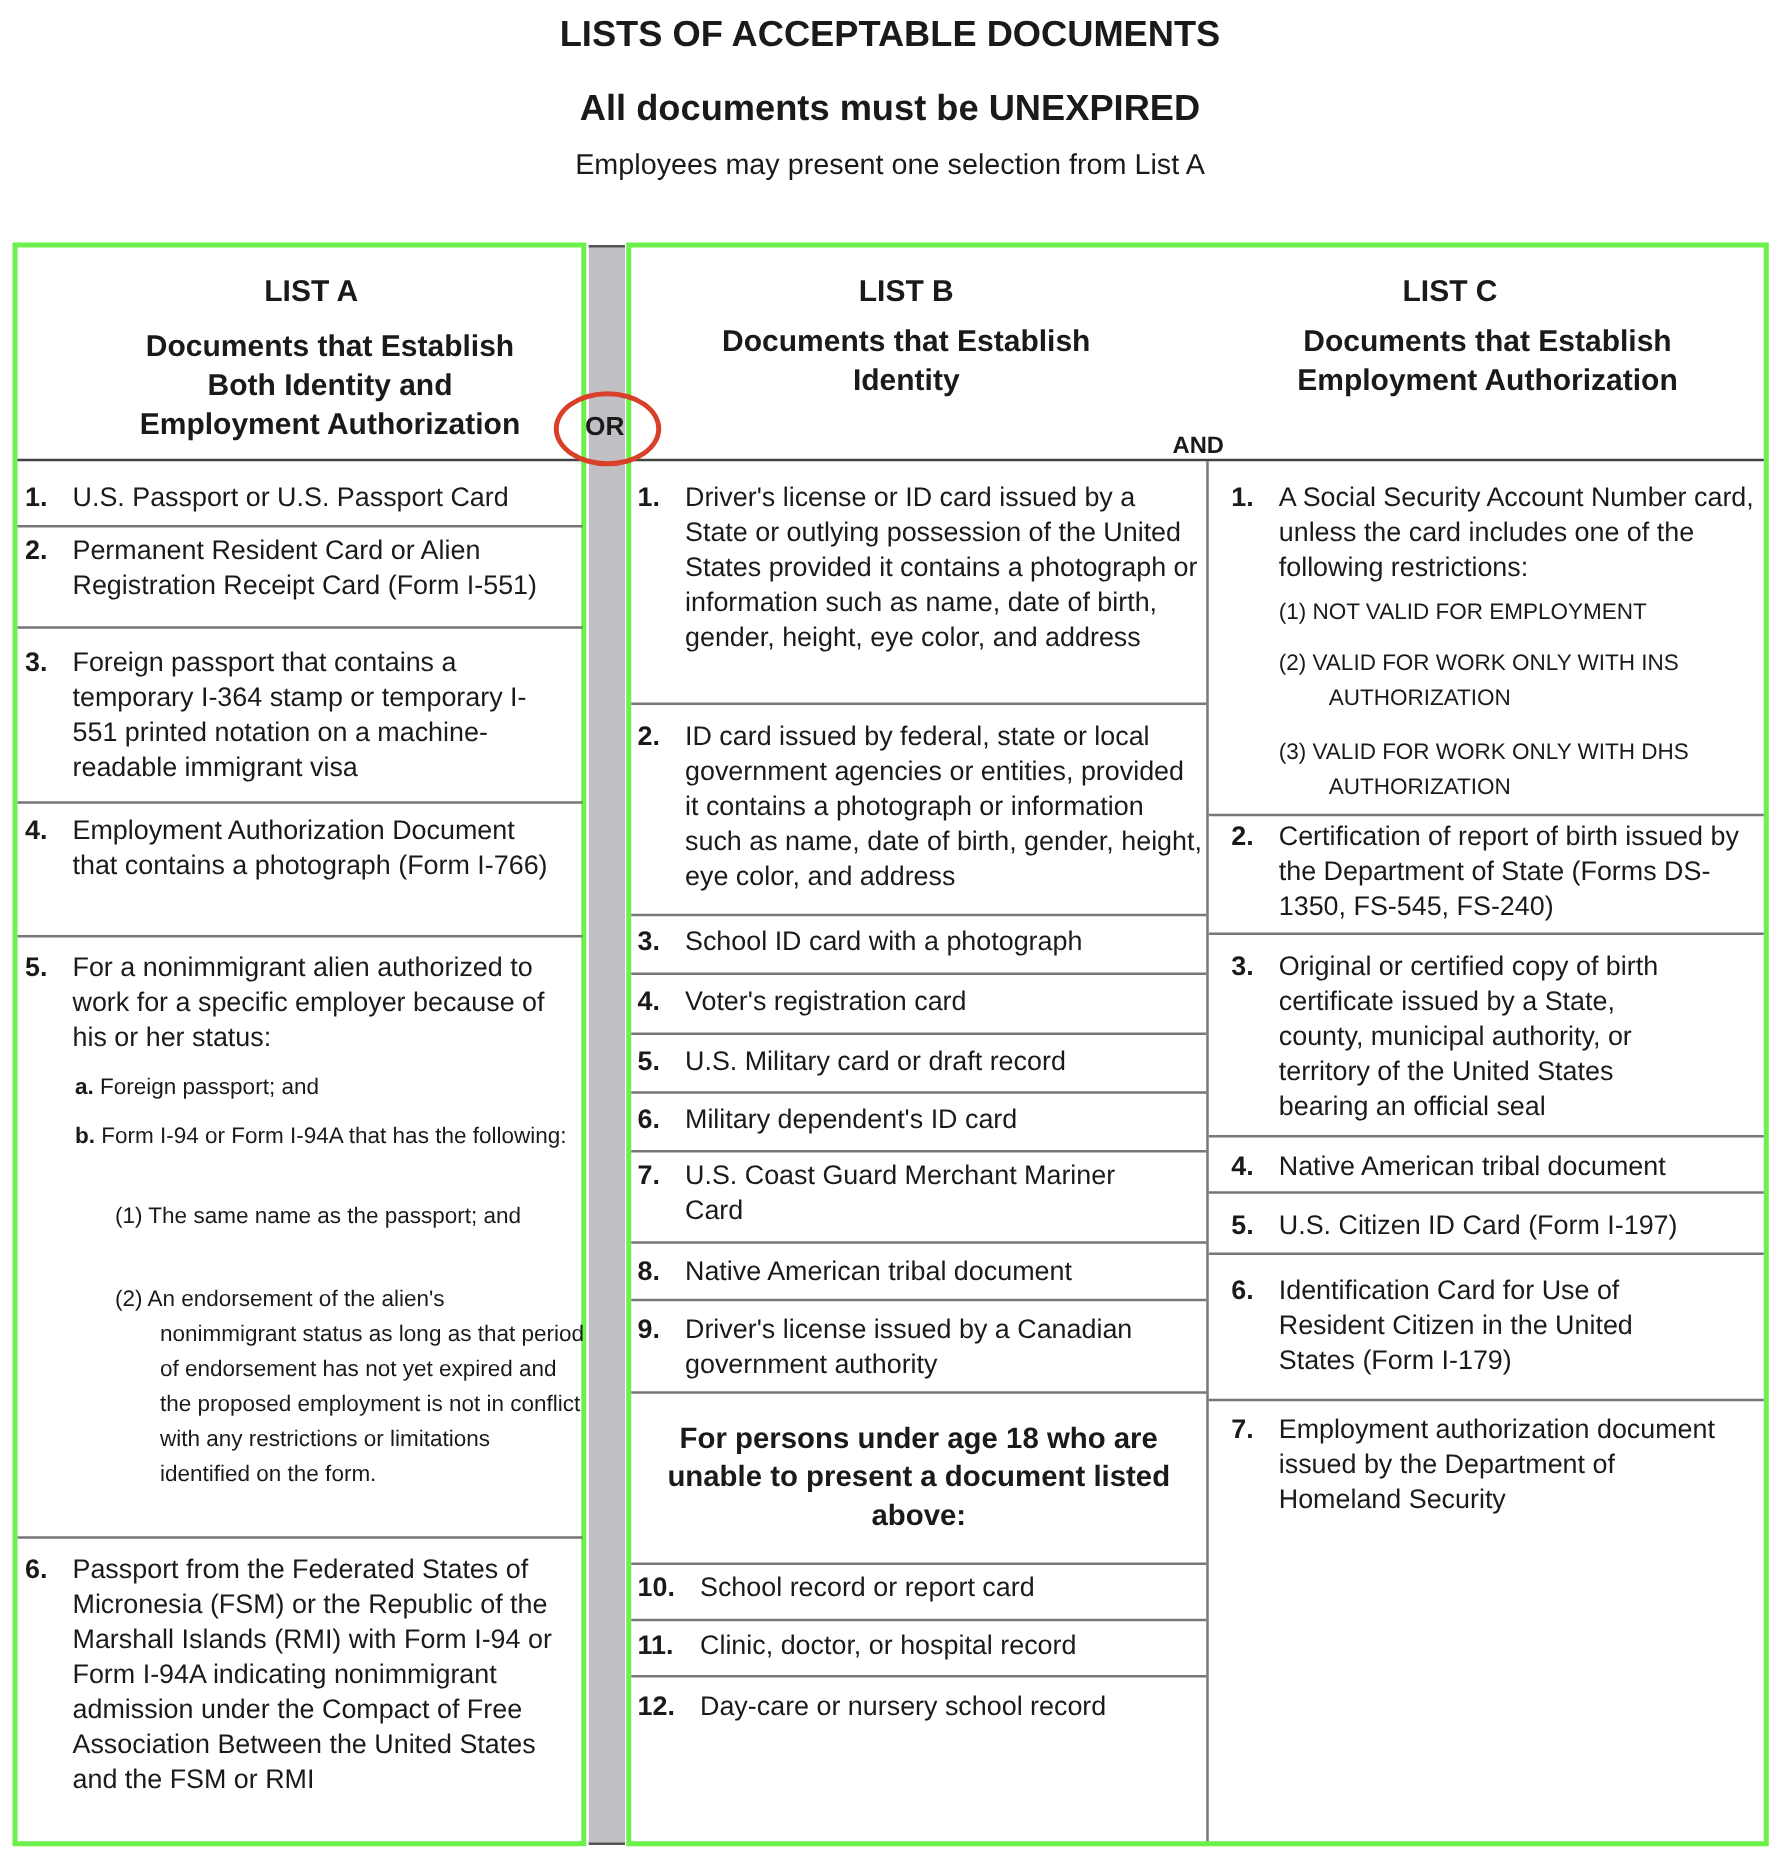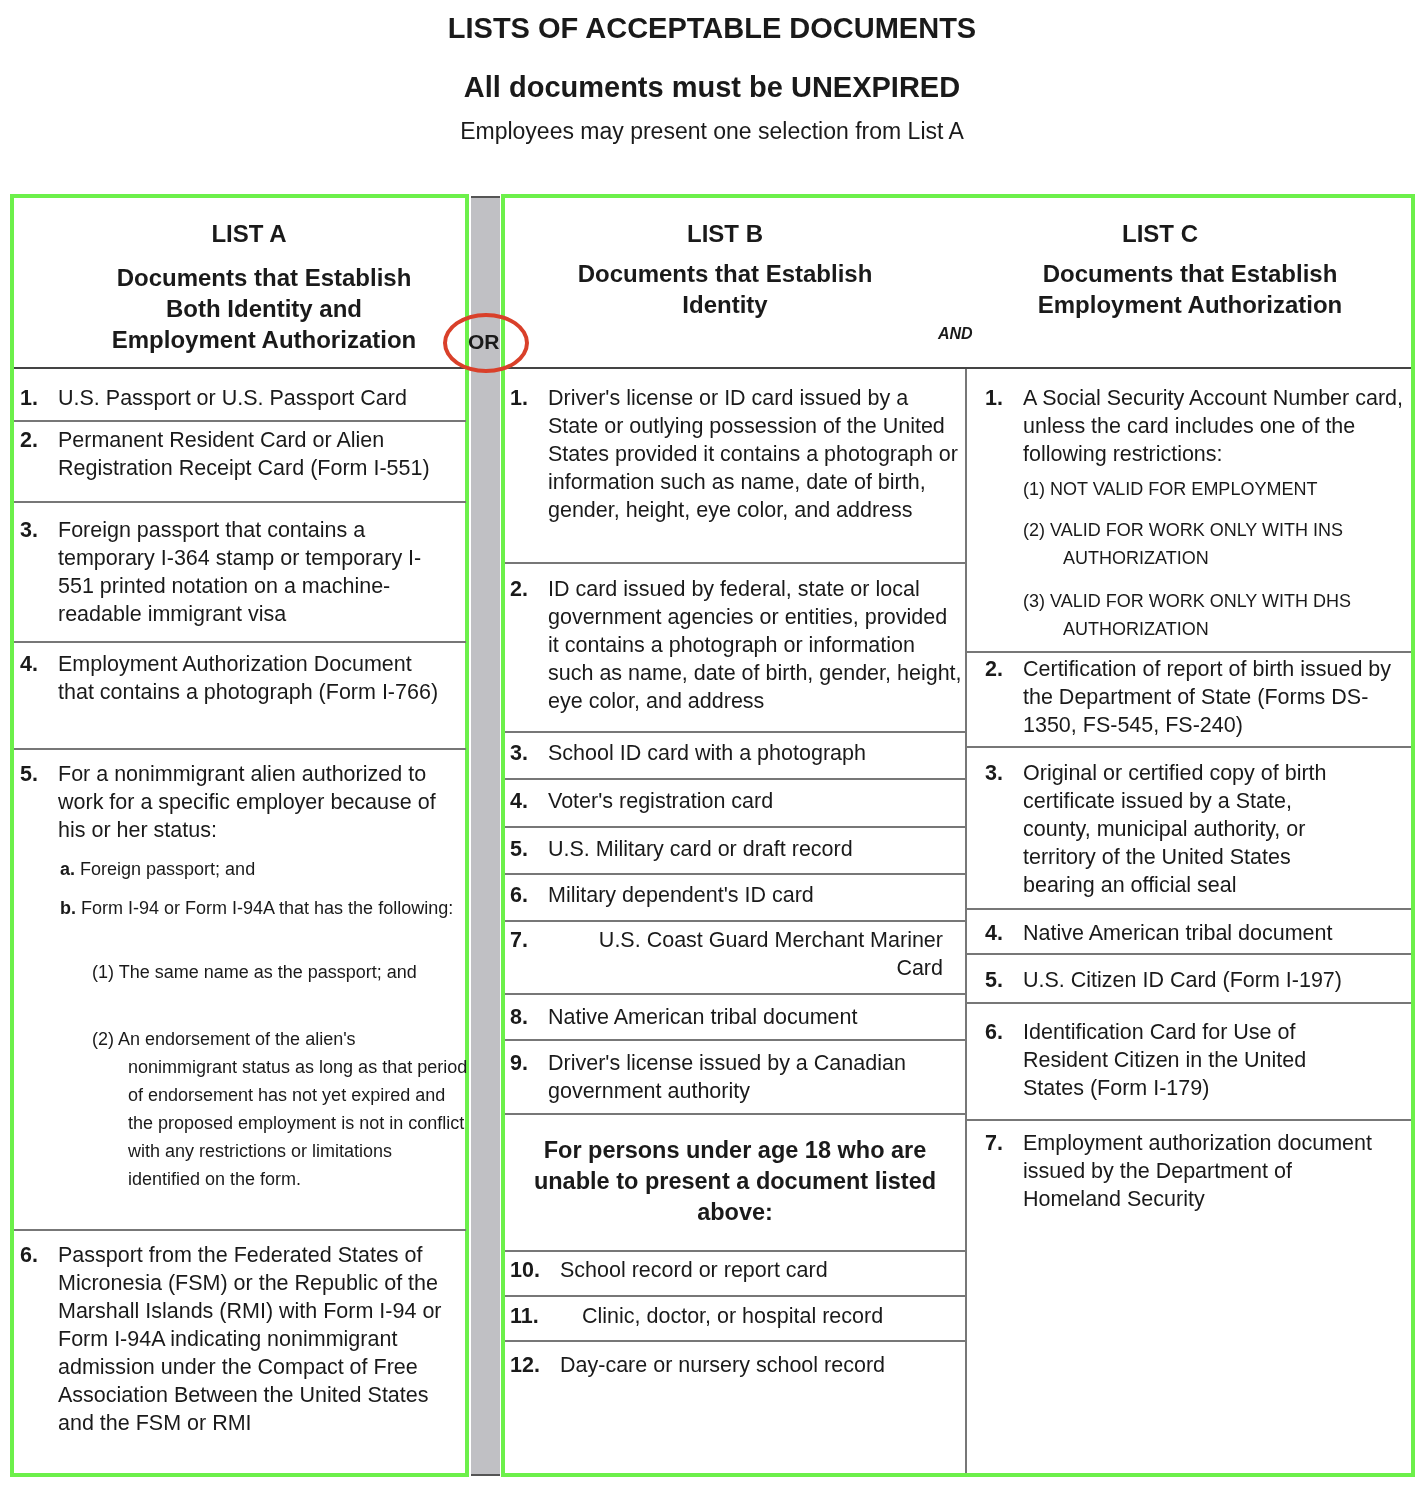--- a/index.html
+++ b/index.html
@@ -25,21 +25,21 @@
   .vline { position:absolute; width:2px; background:#777; }
 
   .item { position:absolute; font-size:21.5px; line-height:28px; }
   .item .num { position:absolute; left:0; top:0; font-weight:bold; }
   .item .txt { position:absolute; top:0; }
   .sub-item { position:absolute; font-size:18px; line-height:28px; }
   .sub-item b { font-weight:bold; }
 
   .or-circle { position:absolute; left:443px; top:313px; width:86px; height:60px; border:4px solid #d9402a; border-radius:50%; box-sizing:border-box; }
   .or-text { position:absolute; left:468px; top:330px; font-weight:bold; font-size:21px; }
-  .and-text { position:absolute; left:938px; top:325px; font-weight:bold; font-size:16px;font-style:italic; }
+  .and-text { position:absolute; left:938px; top:346px; font-weight:bold; font-size:19px; }
   .note { position:absolute; font-weight:bold; font-size:23.5px; line-height:31px; text-align:center; }
 </style>
 </head>
 <body>
 
 <div class="title t1">LISTS OF ACCEPTABLE DOCUMENTS</div>
 <div class="title t2">All documents must be UNEXPIRED</div>
 <div class="sub">
   <div>Employees may present one selection from List A</div>
 </div>
@@ -139,21 +139,21 @@
   <span class="txt" style="left:38px; width:412px;">U.S. Military card or draft record</span>
 </div>
 <div class="rowline" style="left:505px; top:873px; width:460px;"></div>
 <div class="item" style="left:510px; top:881px; width:450px;">
   <span class="num">6.</span>
   <span class="txt" style="left:38px; width:412px;">Military dependent's ID card</span>
 </div>
 <div class="rowline" style="left:505px; top:920px; width:460px;"></div>
 <div class="item" style="left:510px; top:926px; width:450px;">
   <span class="num">7.</span>
-  <span class="txt" style="left:38px; width:395px;text-align:right;">U.S. Coast Guard Merchant Mariner Card</span>
+  <span class="txt" style="left:38px; width:395px;">U.S. Coast Guard Merchant Mariner Card</span>
 </div>
 <div class="rowline" style="left:505px; top:993px; width:460px;"></div>
 <div class="item" style="left:510px; top:1003px; width:450px;">
   <span class="num">8.</span>
   <span class="txt" style="left:38px; width:412px;">Native American tribal document</span>
 </div>
 <div class="rowline" style="left:505px; top:1039px; width:460px;"></div>
 <div class="item" style="left:510px; top:1049px; width:450px;">
   <span class="num">9.</span>
   <span class="txt" style="left:38px; width:412px;">Driver's license issued by a Canadian government authority</span>
@@ -161,21 +161,21 @@
 <div class="rowline" style="left:505px; top:1113px; width:460px;"></div>
 <div class="note" style="left:510px; top:1135px; width:450px;">For persons under age 18 who are unable to present a document listed above:</div>
 <div class="rowline" style="left:505px; top:1250px; width:460px;"></div>
 <div class="item" style="left:510px; top:1256px; width:450px;">
   <span class="num">10.</span>
   <span class="txt" style="left:50px; width:400px;">School record or report card</span>
 </div>
 <div class="rowline" style="left:505px; top:1295px; width:460px;"></div>
 <div class="item" style="left:510px; top:1302px; width:450px;">
   <span class="num">11.</span>
-  <span class="txt" style="left:50px; width:400px;margin-left:22px;">Clinic, doctor, or hospital record</span>
+  <span class="txt" style="left:50px; width:400px;">Clinic, doctor, or hospital record</span>
 </div>
 <div class="rowline" style="left:505px; top:1340px; width:460px;"></div>
 <div class="item" style="left:510px; top:1351px; width:450px;">
   <span class="num">12.</span>
   <span class="txt" style="left:50px; width:400px;">Day-care or nursery school record</span>
 </div>
 
 <div class="item" style="left:985px; top:384px; width:420px;">
   <span class="num">1.</span>
   <span class="txt" style="left:38px; width:382px;">A Social Security Account Number card, unless the card includes one of the following restrictions:</span>

